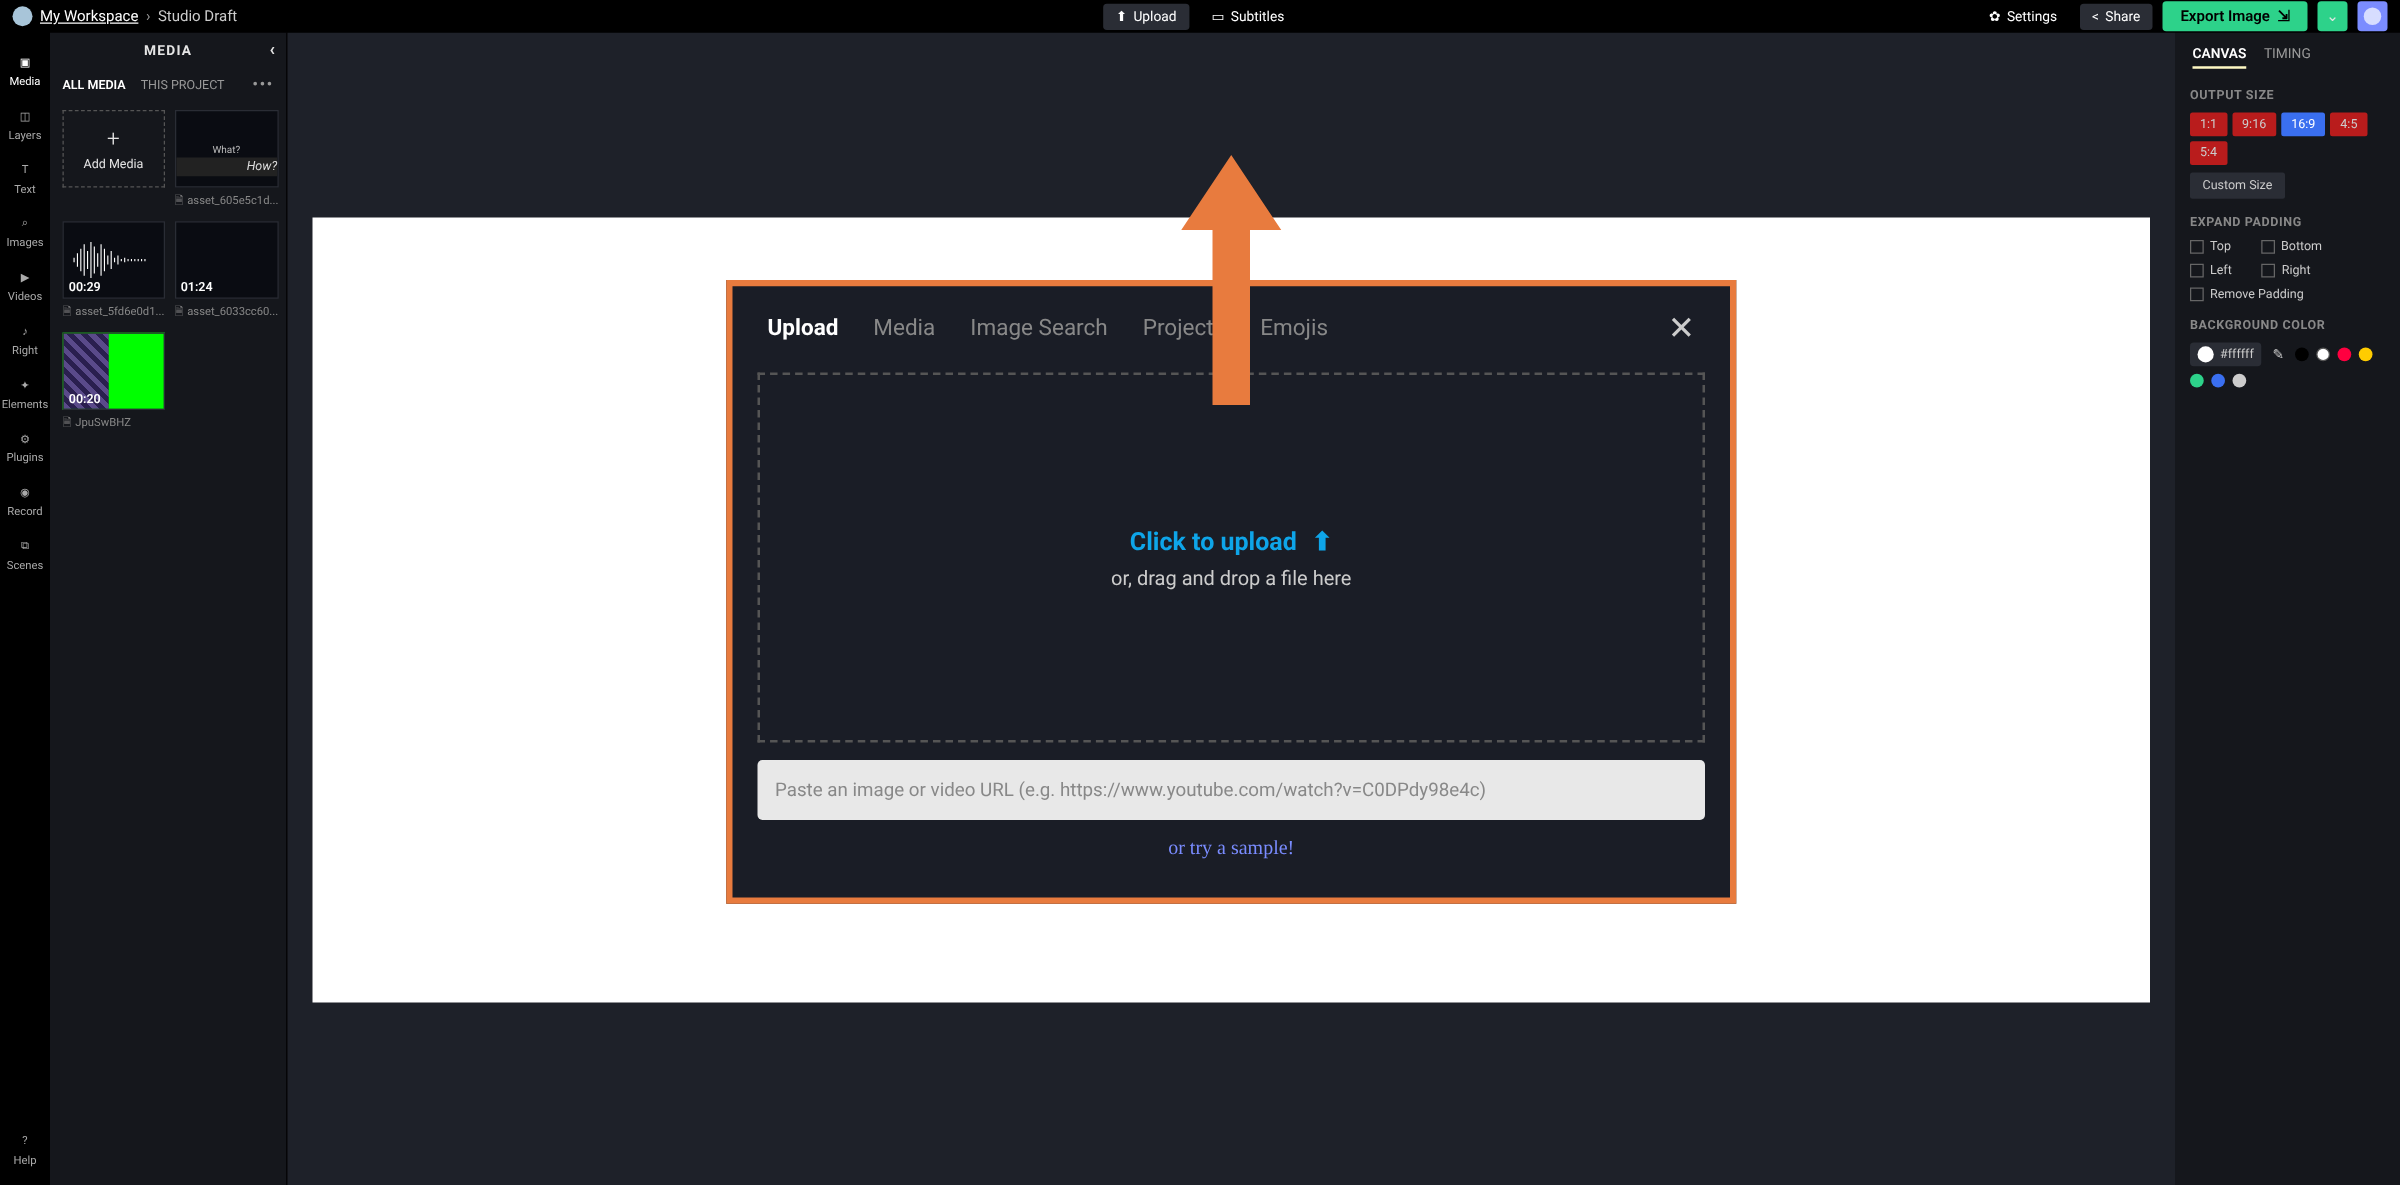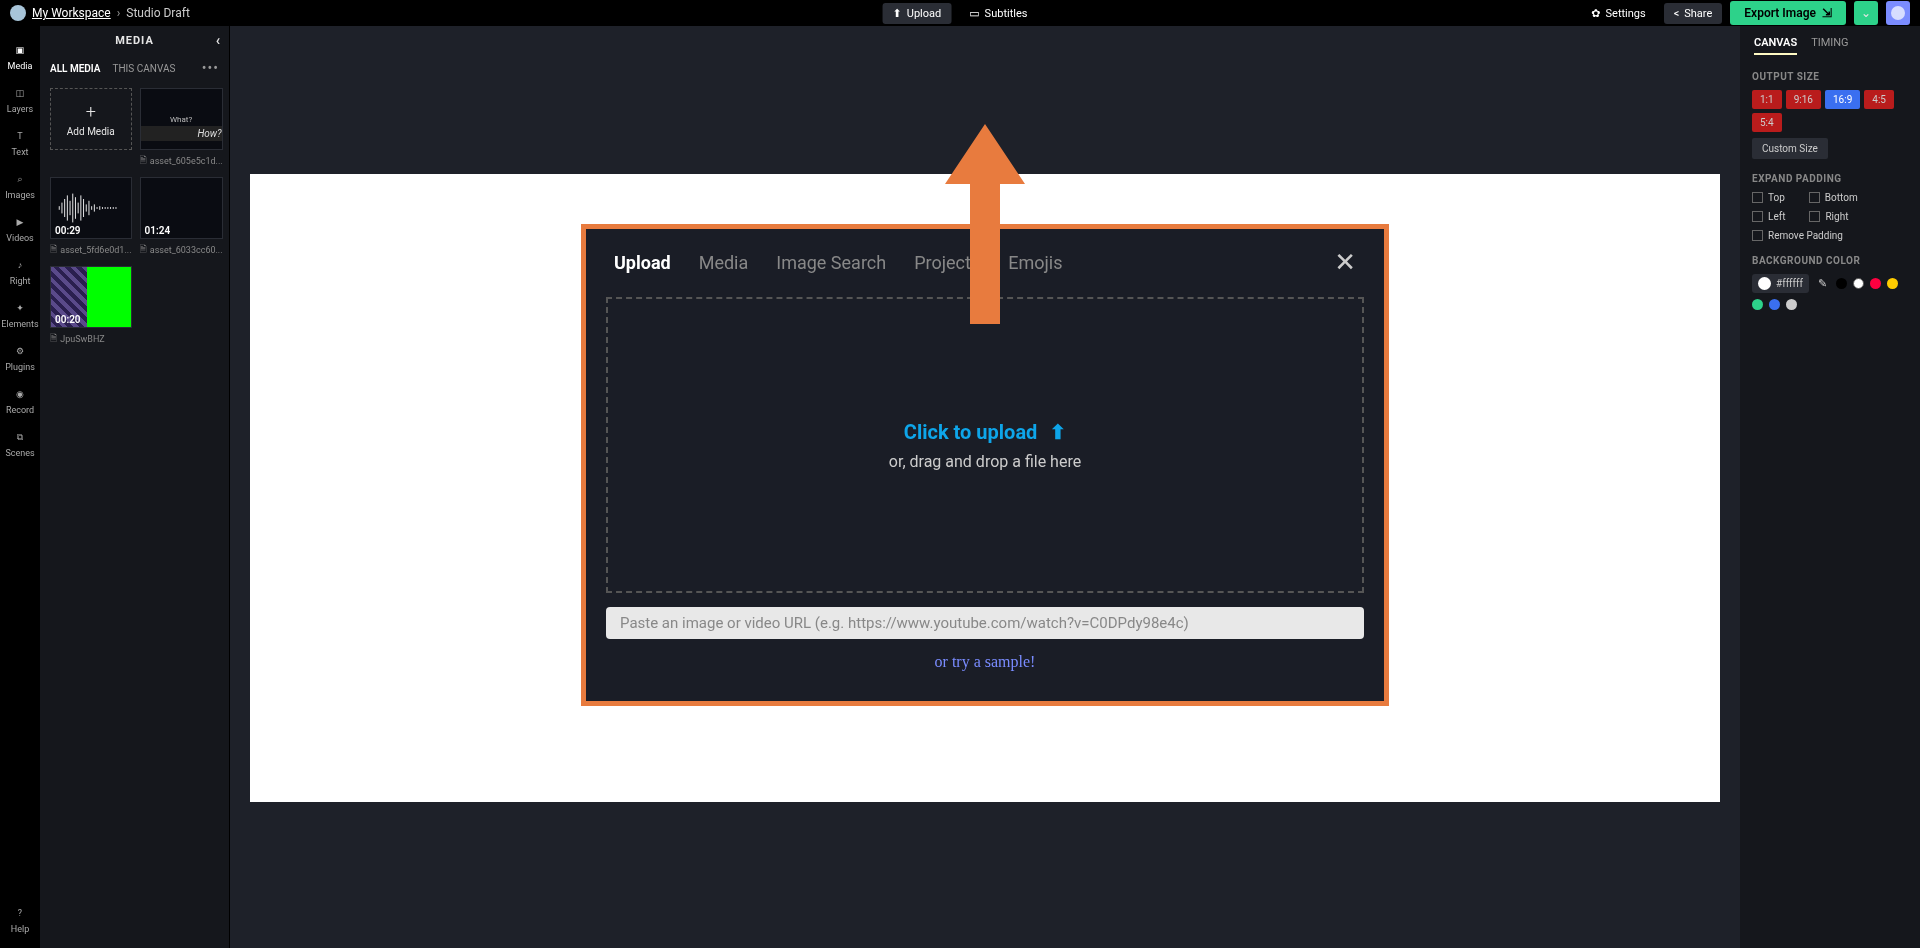--- a/index.html
+++ b/index.html
@@ -64,21 +64,21 @@
 
 
 .upload-modal { position: absolute; left: 50%; top: 50px; transform: translateX(-50%); width: 808px; background: #1a1d26; border: 5px solid #e87b3e; z-index: 50; }
 .modal-tabs { display: flex; align-items: center; padding: 18px 28px 14px; gap: 28px; font-size: 18px; position: relative; }
 .modal-tab { color: #888; cursor: pointer; }
 .modal-tab.active { color: #fff; font-weight: 700; }
 .modal-close { margin-left: auto; font-size: 26px; color: #ccc; cursor: pointer; }
 .dropzone { margin: 6px 20px 14px; border: 2px dashed #555; height: 296px; display: flex; flex-direction: column; align-items: center; justify-content: center; gap: 8px; cursor: pointer; }
 .drop-title { color: #0ea5e9; font-size: 20px; font-weight: 700; display: flex; align-items: center; gap: 12px; }
 .drop-sub { color: #ccc; font-size: 16px; }
-.url-input { margin: 0 20px 14px; width: calc(100% - 40px); height: 32px; border: none; border-radius: 4px; background: #e8e8e8; padding: 0 14px; font-size: 15px; color: #333; }
+.url-input { margin: 0 20px 14px; width: calc(100% - 40px); height: 48px; border: none; border-radius: 4px; background: #e8e8e8; padding: 0 14px; font-size: 15px; color: #333; }
 .url-input::placeholder { color: #888; }
 .sample-link { text-align: center; color: #7a8cff; font-size: 16px; padding-bottom: 30px; cursor: pointer; font-family: Liberation Serif, serif; }
 
 
 .right-panel { width: 180px; background: #15171c; padding: 0; }
 .right-tabs { display: flex; gap: 14px; padding: 10px 14px 6px; font-size: 11px; }
 .right-tab { color: #999; cursor: pointer; padding-bottom: 4px; }
 .right-tab.active { color: #fff; font-weight: 600; border-bottom: 2px solid #fef9c3; }
 .section { padding: 10px 12px 4px; }
 .section-title { font-size: 10px; color: #888; font-weight: 700; letter-spacing: 0.5px; margin-bottom: 8px; }
@@ -187,21 +187,21 @@
       </div>
   </div>
 
   <div class="media-panel">
     <div class="media-header">
       <span>MEDIA</span>
       <span class="media-collapse">‹</span>
     </div>
     <div class="media-tabs">
       <span class="media-tab active">ALL MEDIA</span>
-      <span class="media-tab">THIS CANVAS</span>
+      <span class="media-tab">THIS PROJECT</span>
       <span class="media-more">•••</span>
     </div>
     <div class="media-grid">
       <div class="media-cell">
         <div class="add-media">
           <span class="add-media-plus">+</span>
           <span>Add Media</span>
         </div>
       </div>
       <div class="media-cell">

